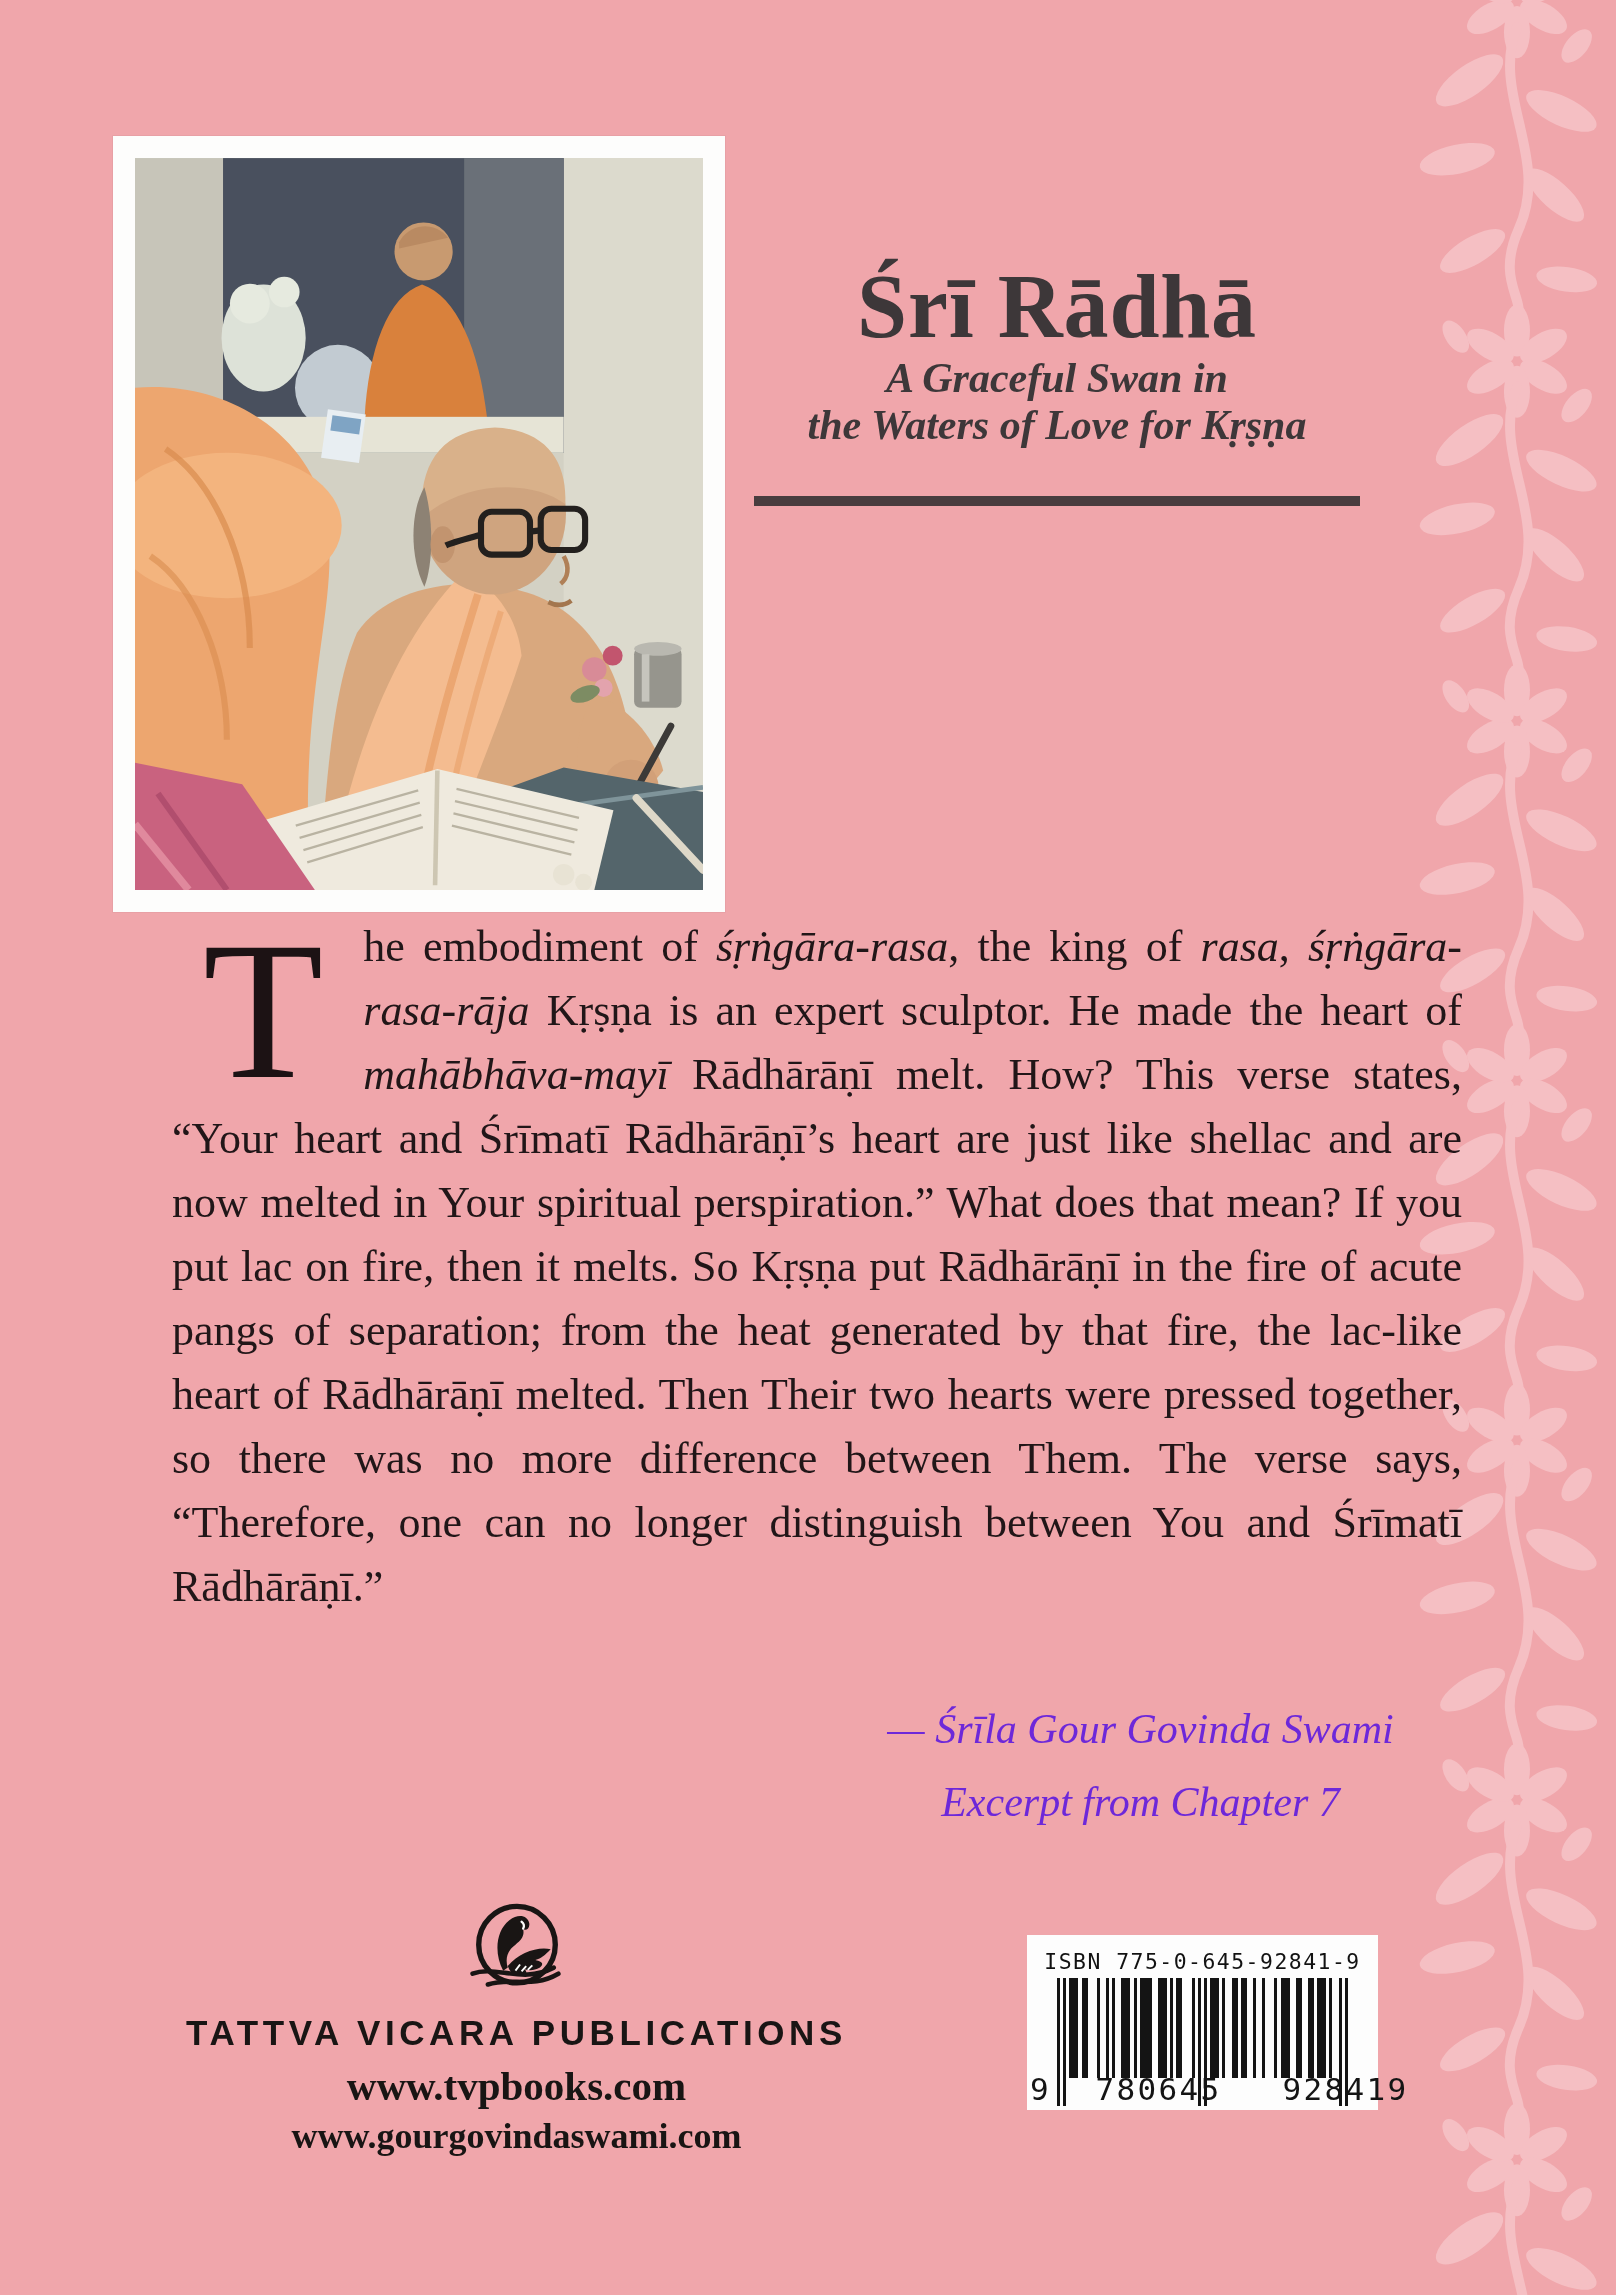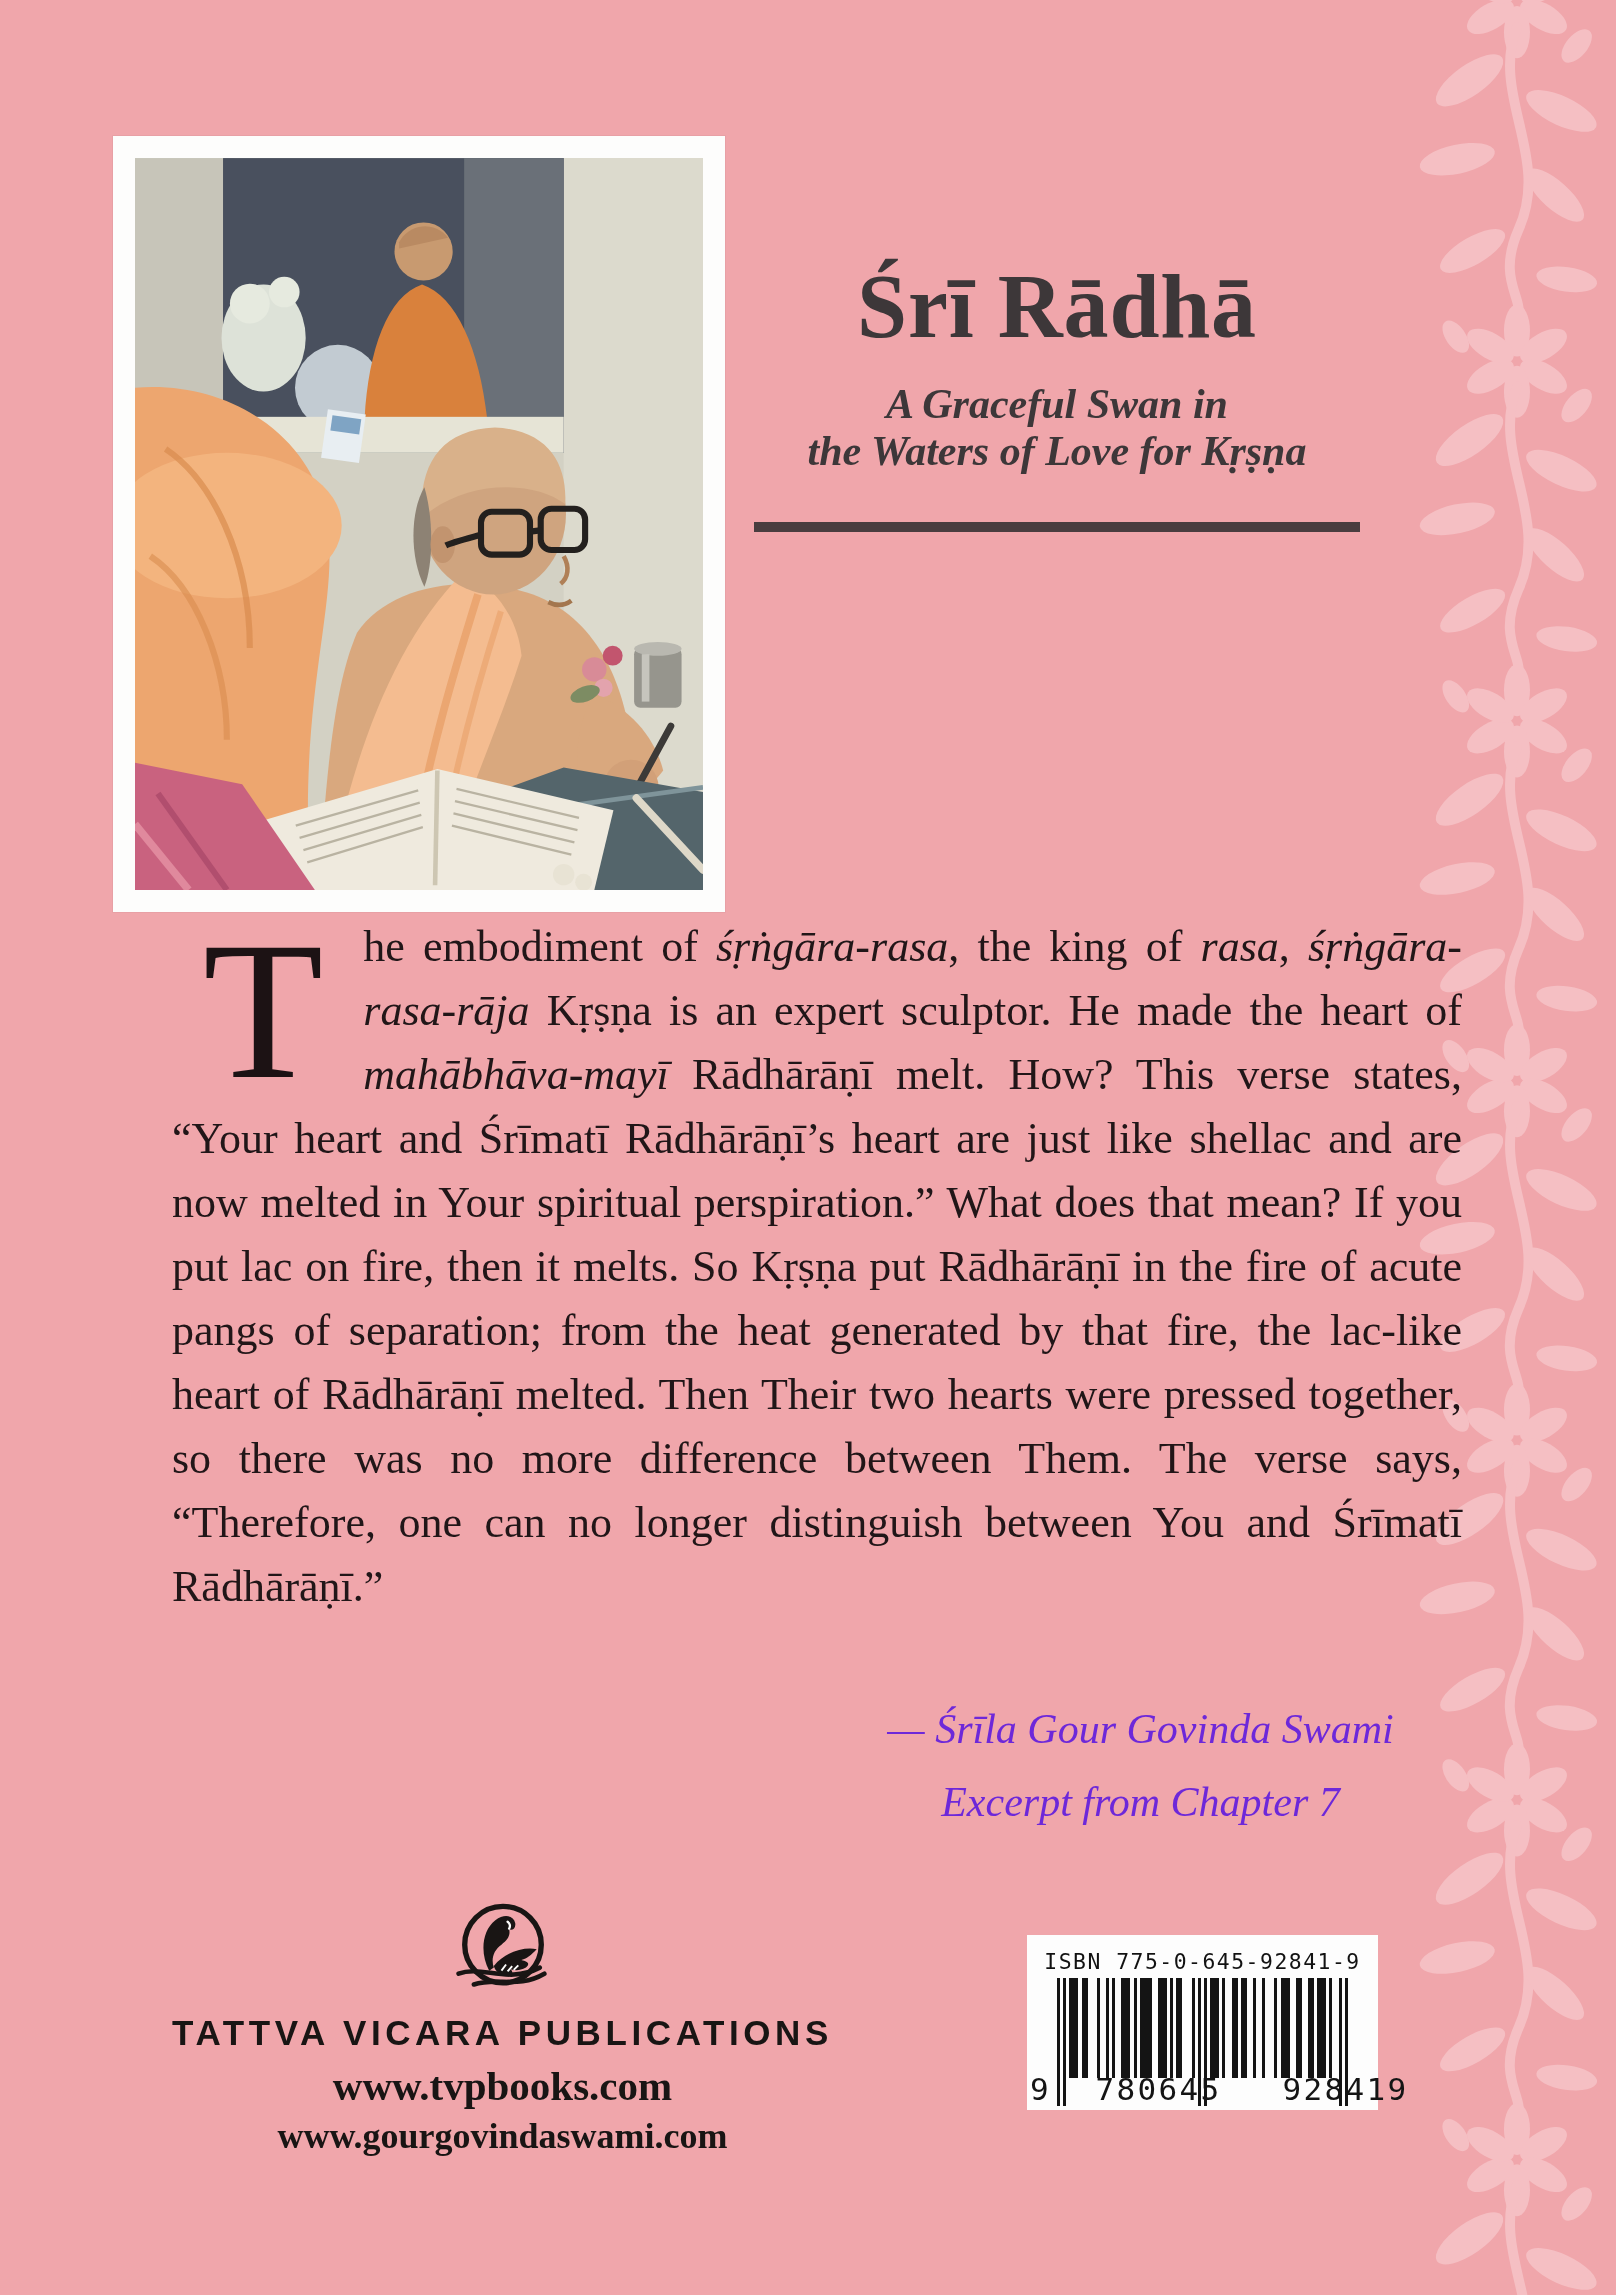--- a/index.html
+++ b/index.html
@@ -14,41 +14,41 @@
   .photo-frame{
     position:absolute;left:113px;top:136px;width:568px;height:732px;
     background:#fdfdfc;border:22px solid #fdfdfc;
     box-shadow:0 0 0 0.8px rgba(0,0,0,0.04);
   }
   .photo-frame svg{display:block;width:568px;height:732px;}
   
   .title-block{position:absolute;left:701px;top:259px;width:712px;text-align:center;color:#3d3739;}
   .book-title{font-size:90px;line-height:96px;font-weight:bold;letter-spacing:0.8px;}
   .book-subtitle{font-size:42px;line-height:47px;font-weight:bold;font-style:italic;}
-  .subtitle-wrap{margin-top:26px;}
+  .subtitle-wrap{}
   .title-rule{width:606px;height:10px;background:#493d3f;margin:47px auto 0 auto;}
   
   .excerpt{
     position:absolute;left:172px;top:915px;width:1290px;
     font-size:44px;line-height:64px;color:#211618;
     text-align:justify;
   }
   .dropcap{
     float:left;font-size:197px;line-height:182px;height:182px;
     margin:4.6px 40px 0 31px;color:#1c1214;font-weight:normal;
   }
   .it{font-style:italic;}
   
   .attribution{
     position:absolute;left:819px;top:1693px;width:643px;
     text-align:center;font-style:italic;color:#6d28d9;
     font-size:42px;line-height:73px;
   }
   
-  .publisher{position:absolute;left:120px;top:1900px;width:765px;text-align:center;color:#191514;}
+  .publisher{position:absolute;left:134px;top:1900px;width:765px;text-align:center;color:#191514;}
   .swan-logo{width:98px;height:100px;margin:0 auto;display:block;}
   .pub-name{
     margin-top:13.8px;font-family:"Liberation Sans", sans-serif;font-weight:bold;
     font-size:35px;letter-spacing:4.6px;line-height:38px;
   }
   .pub-web1{margin-top:12.2px;font-weight:bold;font-size:41px;line-height:44px;}
   .pub-web2{margin-top:7.7px;font-weight:bold;font-size:36px;line-height:40px;}
   
   .barcode{
     position:absolute;left:1027px;top:1935px;width:351px;height:175px;

